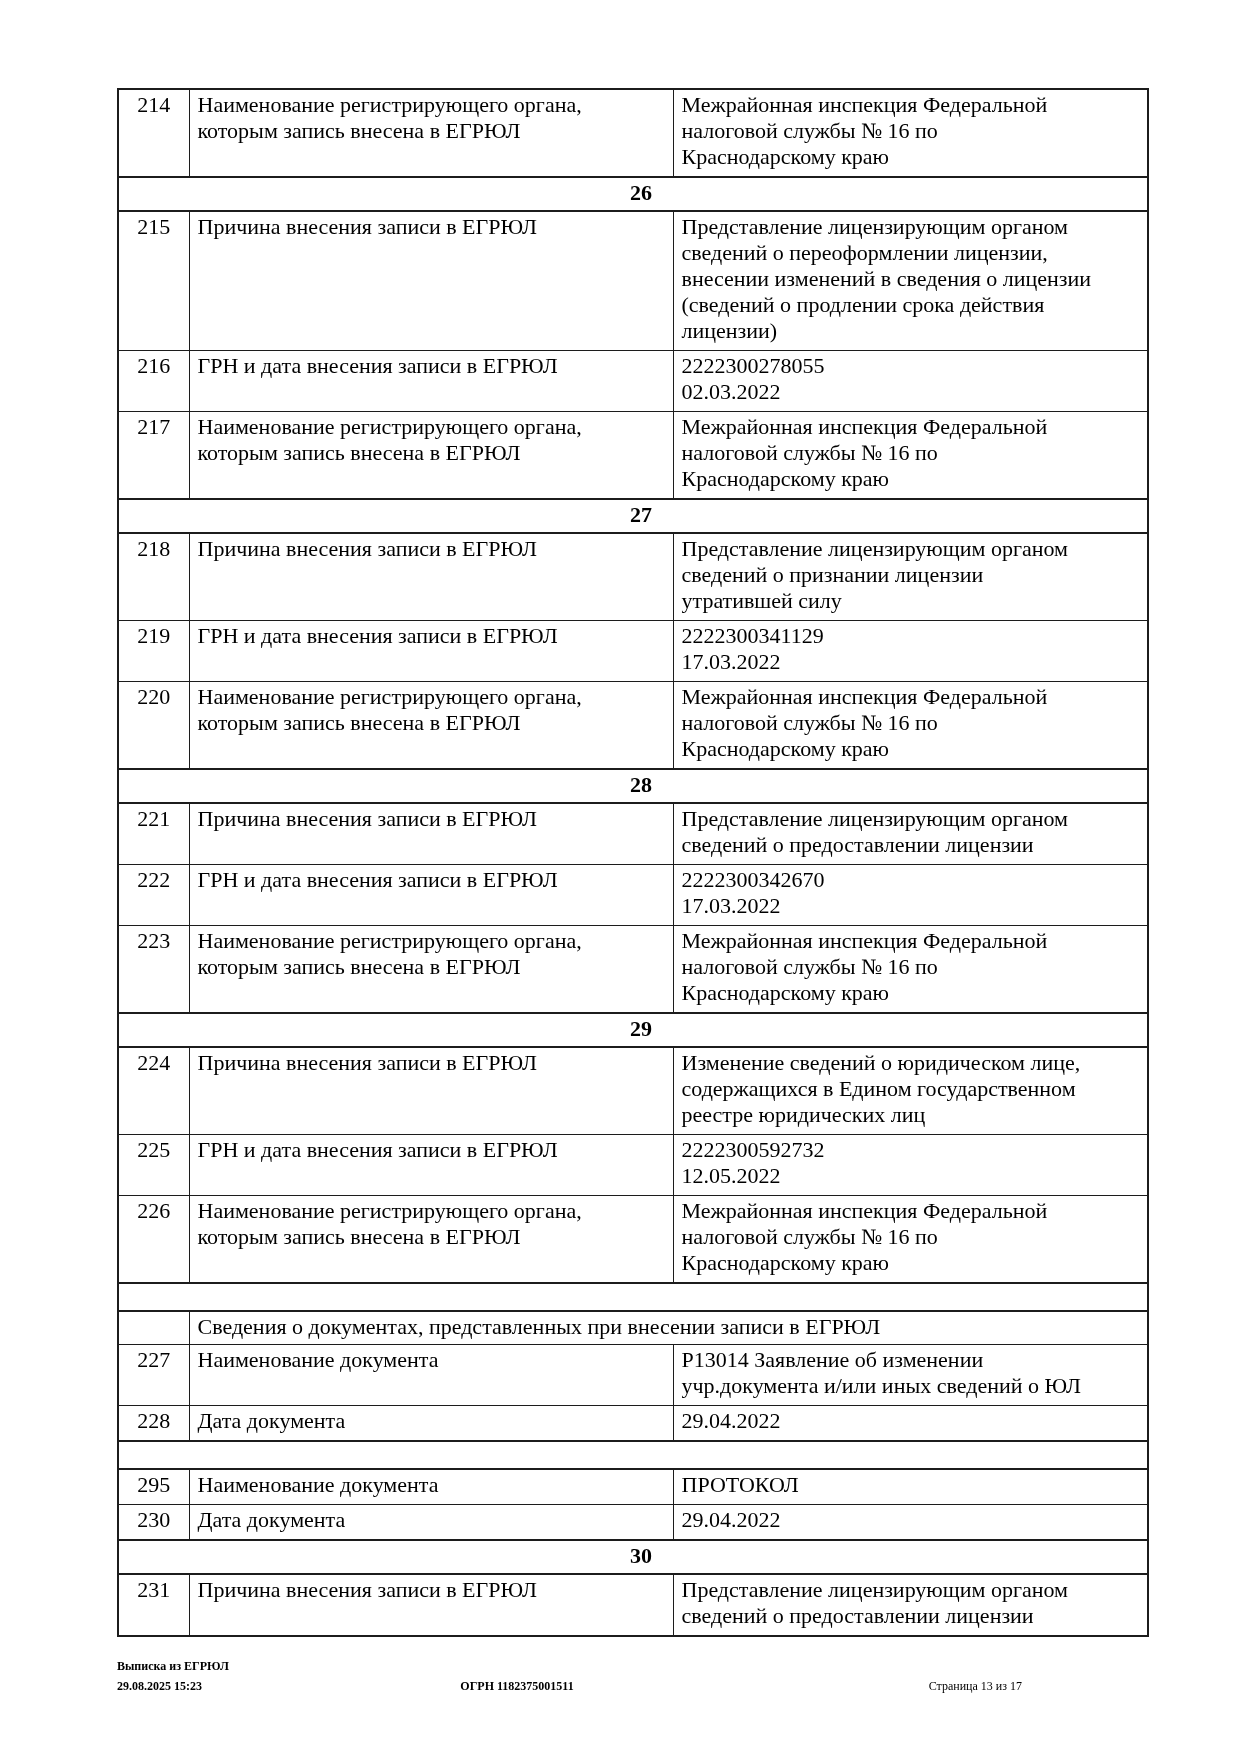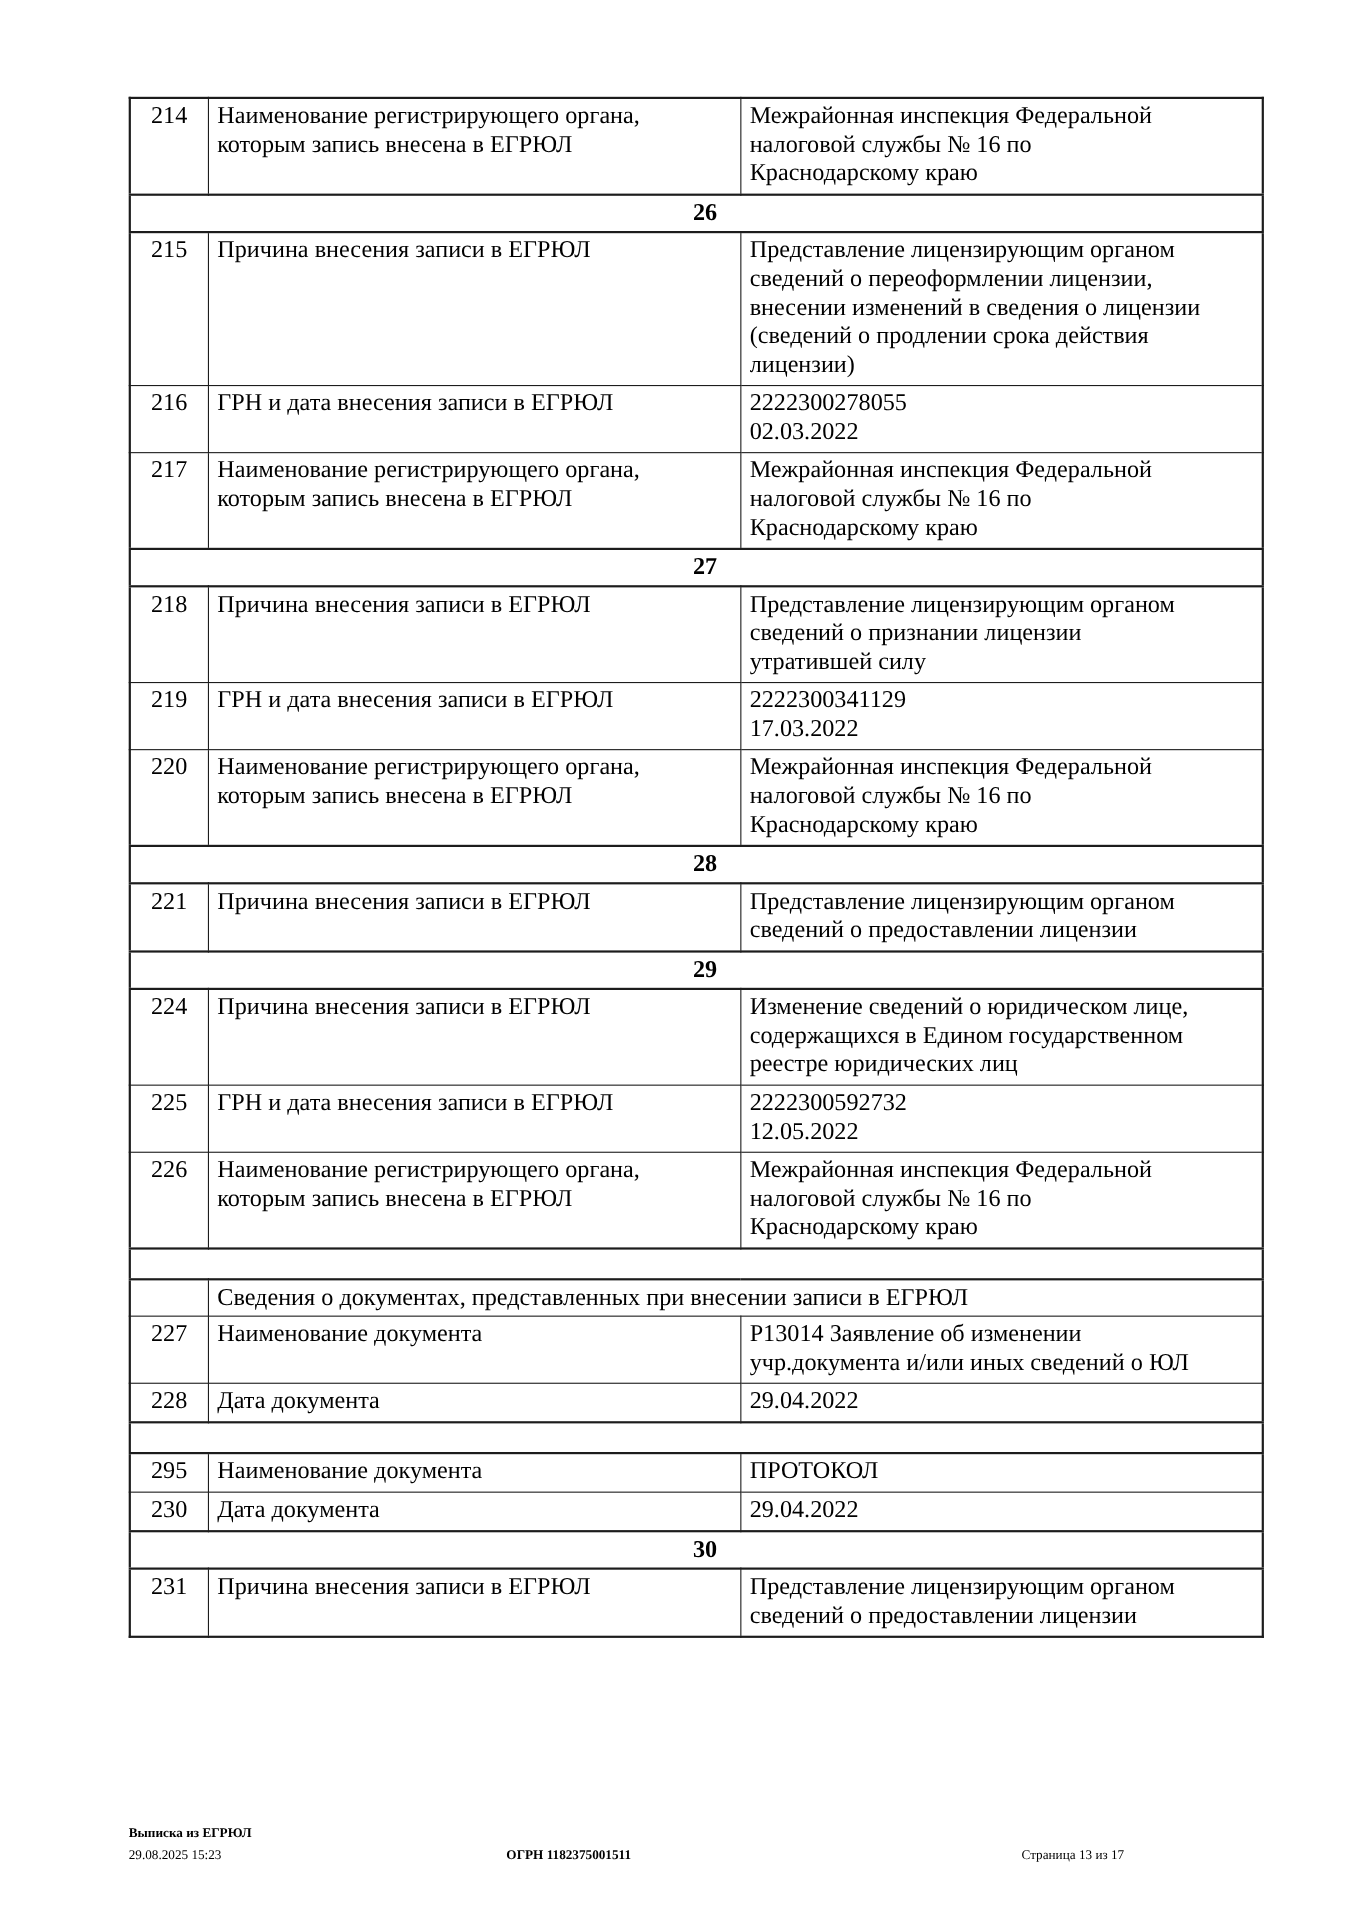--- a/index.html
+++ b/index.html
@@ -68,21 +68,21 @@
     font-size: 12px;
     line-height: 20px;
   }
   .footer-title {
     font-weight: bold;
   }
   .footer-line {
     display: flex;
     align-items: baseline;
   }
-  .footer-line .f-left   { flex: 1; text-align: left; }
+  .footer-line .f-left   { flex: 1; text-align: left; font-weight: bold; }
   .footer-line .f-center { flex: 1; text-align: left; font-weight: bold; }
   .footer-line .f-right  { flex: 1; text-align: center; }
 </style>
 </head>
 <body>
 
 <div class="page">
 
   <table class="egrul-table">
     <colgroup>
@@ -150,20 +150,34 @@
 Краснодарскому краю</td>
         </tr>
         <tr class="row-section">
           <td colspan="3">28</td>
         </tr>
         <tr class="row-item">
           <td class="cell-num">221</td>
           <td class="cell-label">Причина внесения записи в ЕГРЮЛ</td>
           <td class="cell-value">Представление лицензирующим органом
 сведений о предоставлении лицензии</td>
+        </tr>
+        <tr class="row-item">
+          <td class="cell-num">222</td>
+          <td class="cell-label">ГРН и дата внесения записи в ЕГРЮЛ</td>
+          <td class="cell-value">2222300342670
+17.03.2022</td>
+        </tr>
+        <tr class="row-item">
+          <td class="cell-num">223</td>
+          <td class="cell-label">Наименование регистрирующего органа,
+которым запись внесена в ЕГРЮЛ</td>
+          <td class="cell-value">Межрайонная инспекция Федеральной
+налоговой службы № 16 по
+Краснодарскому краю</td>
         </tr>
         <tr class="row-section">
           <td colspan="3">29</td>
         </tr>
         <tr class="row-item">
           <td class="cell-num">224</td>
           <td class="cell-label">Причина внесения записи в ЕГРЮЛ</td>
           <td class="cell-value">Изменение сведений о юридическом лице,
 содержащихся в Едином государственном
 реестре юридических лиц</td>

